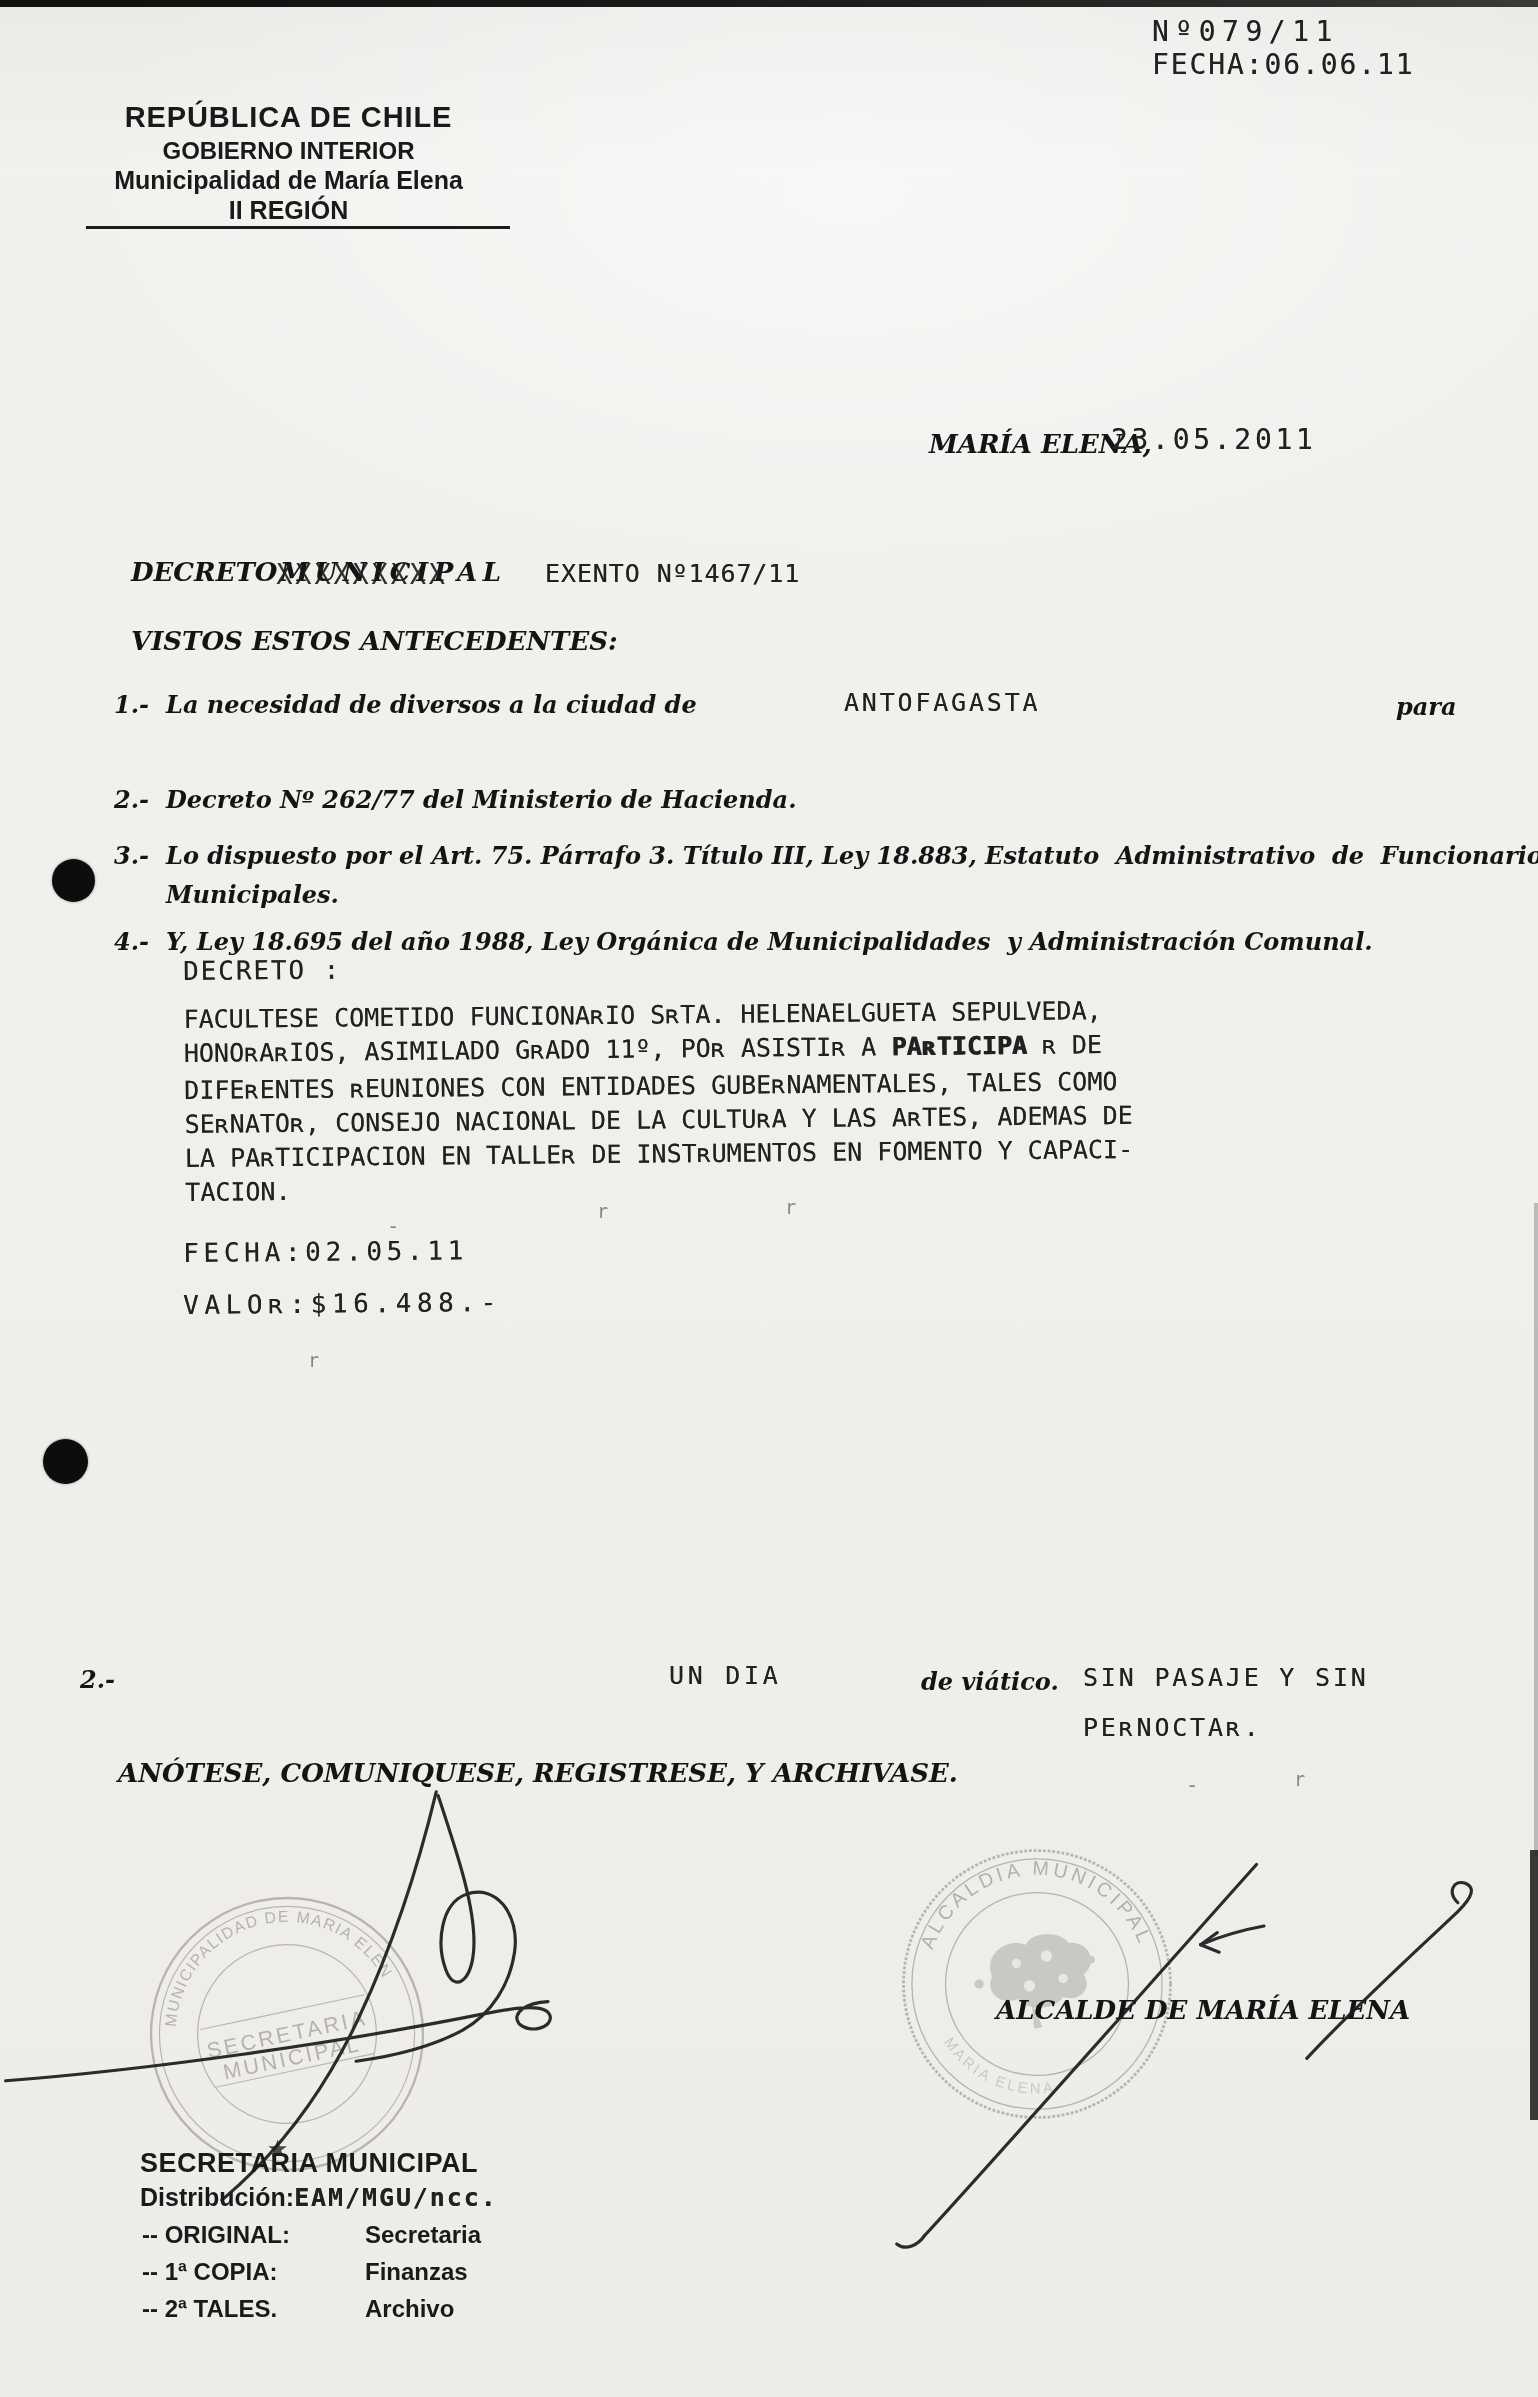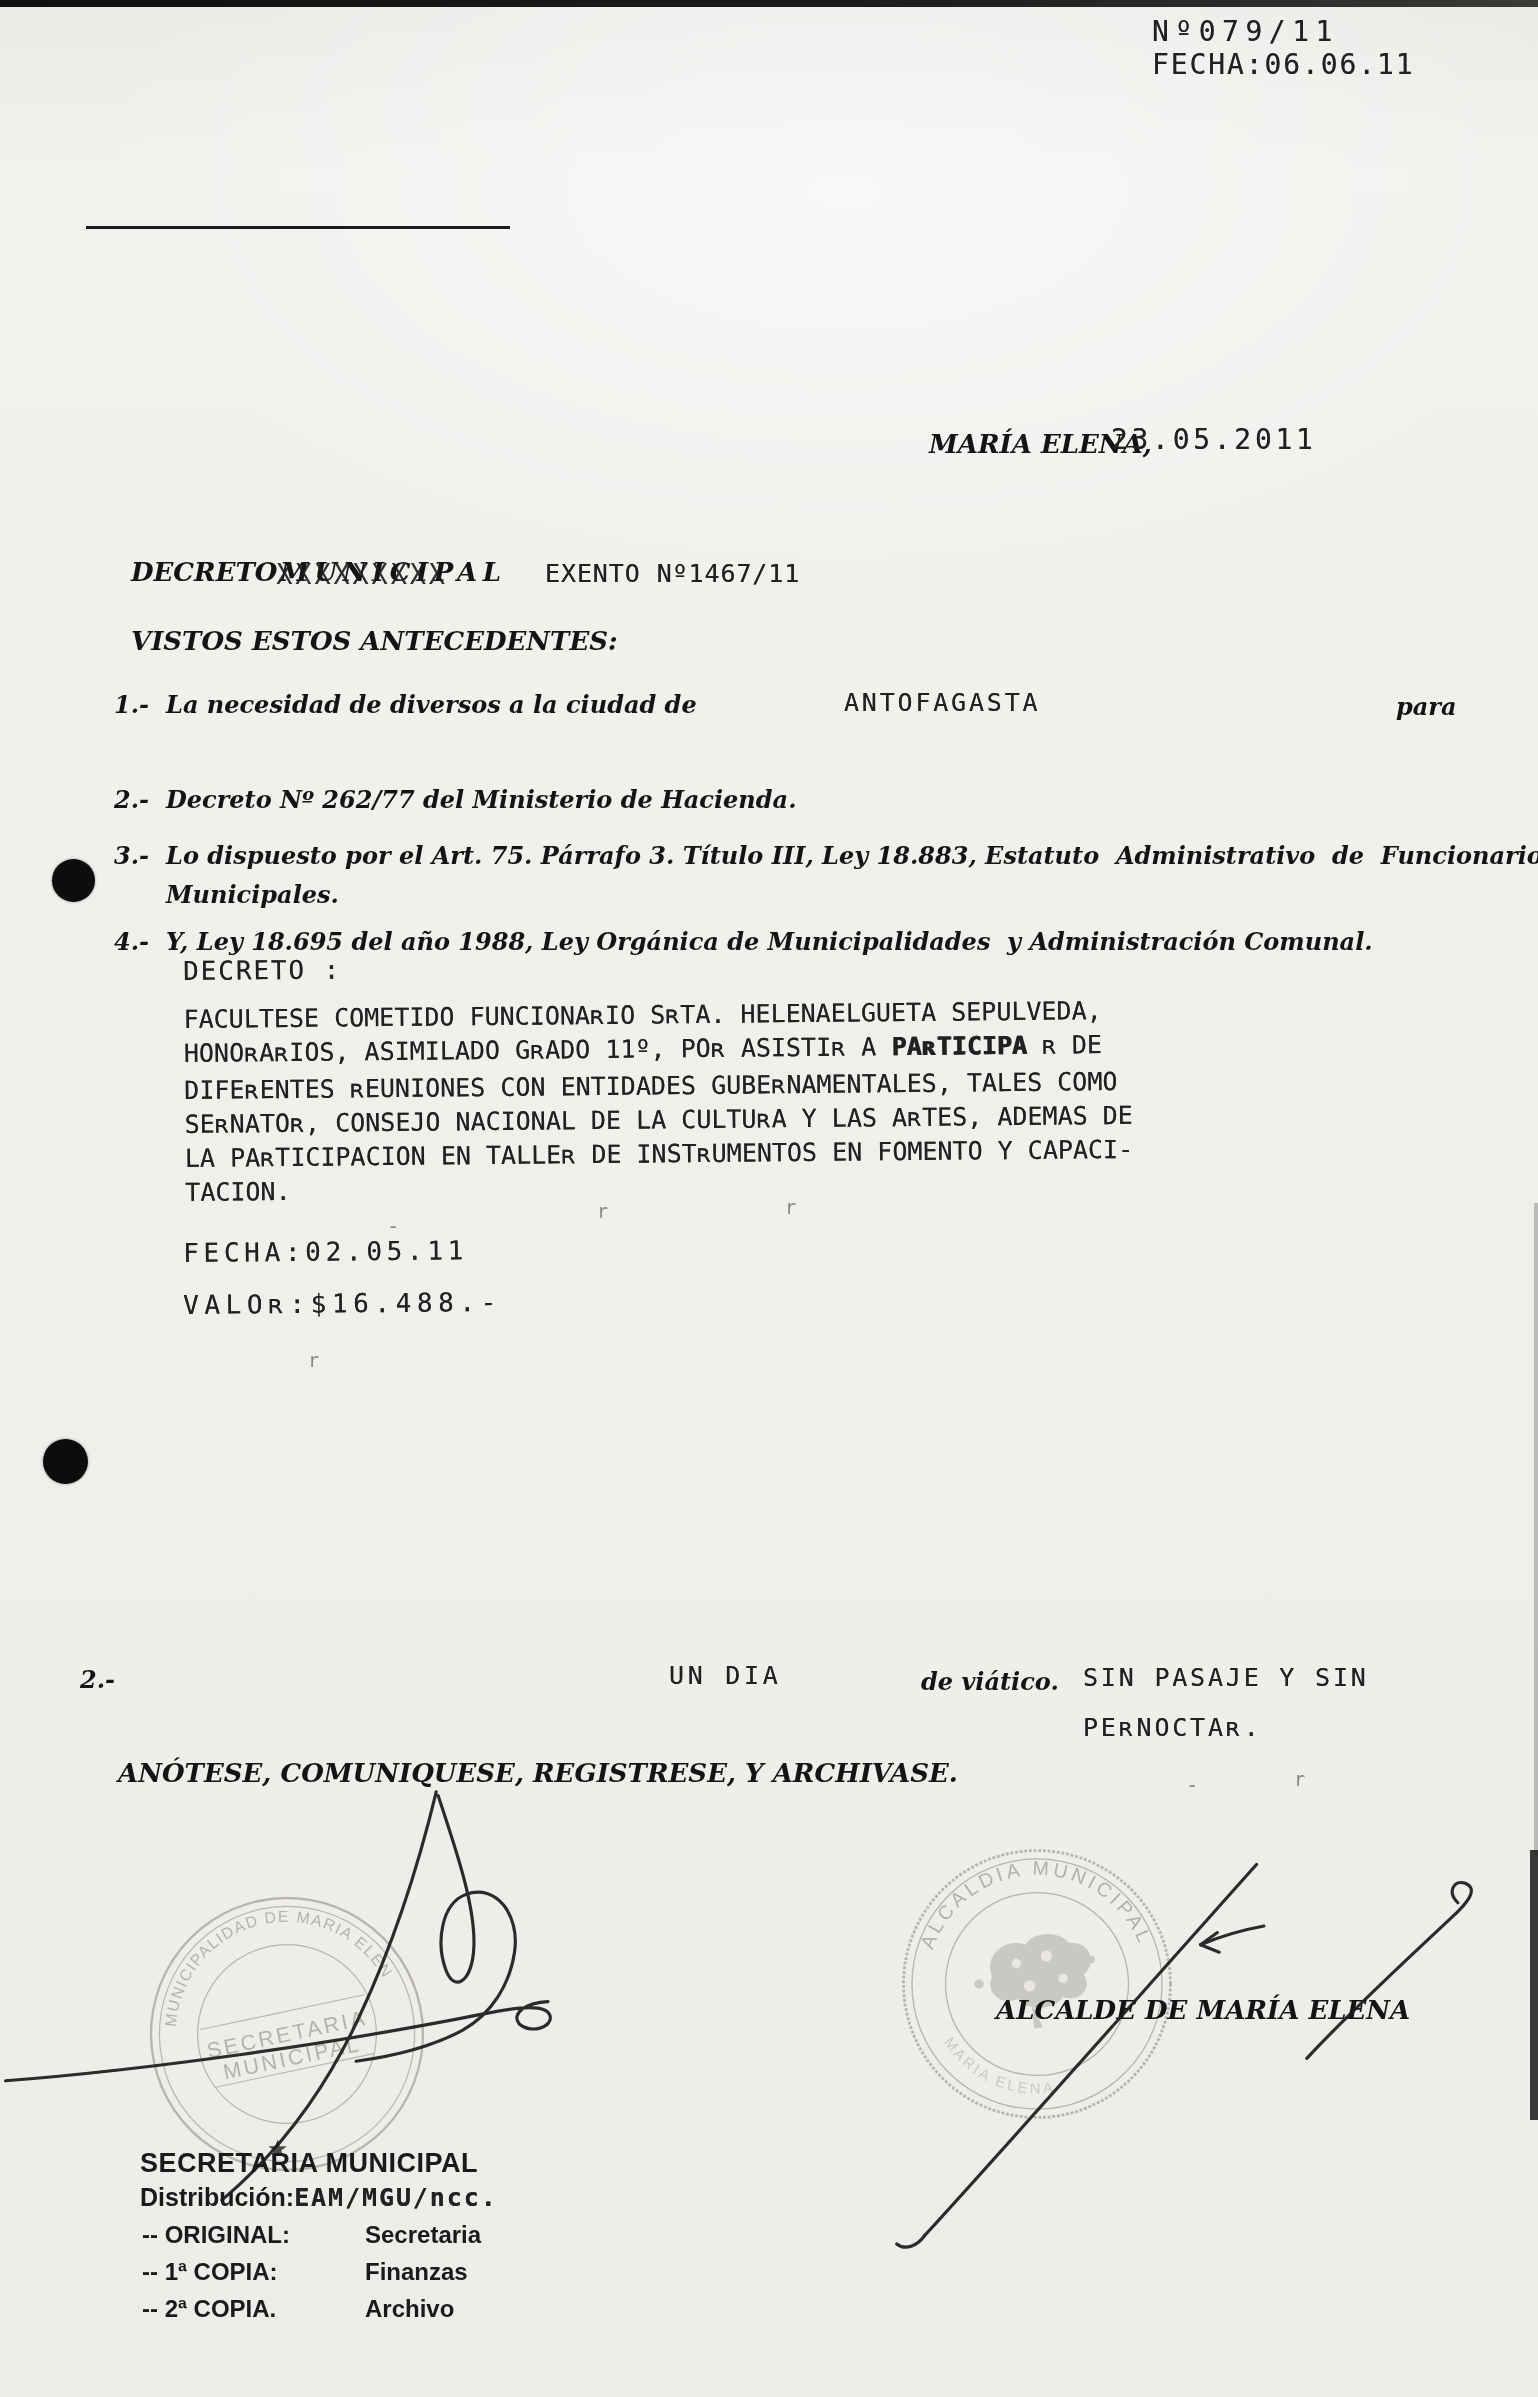--- a/index.html
+++ b/index.html
@@ -34,20 +34,26 @@
 
   
   <div class="hole" style="left:52px;top:859px;width:43px;height:43px;"></div>
   <div class="hole" style="left:43px;top:1439px;width:45px;height:45px;"></div>
 
   
   <div class="abs mono" style="left:1152px;top:15px;font-size:28px;letter-spacing:6.5px;">Nº079/11</div>
   <div class="abs mono" style="left:1152px;top:48px;font-size:28px;letter-spacing:1.9px;">FECHA:06.06.11</div>
 
   
+  <div class="abs" style="left:37px;top:101px;width:503px;text-align:center;">
+    <div class="sans-b" style="font-size:29px;letter-spacing:0.9px;">REPÚBLICA DE CHILE</div>
+    <div class="sans-b" style="font-size:24px;margin-top:2.8px;">GOBIERNO INTERIOR</div>
+    <div class="sans-b" style="font-size:25px;margin-top:0.9px;">Municipalidad de María Elena</div>
+    <div class="sans-b" style="font-size:25px;margin-top:0.9px;">II REGIÓN</div>
+  </div>
   <div class="abs" style="left:86px;top:226px;width:424px;height:2.8px;background:#1c1c1c;"></div>
 
   
   <div class="abs serif-it" style="left:929px;top:429px;font-size:26px;">MARÍA ELENA,</div>
   <div class="abs mono" style="left:1111px;top:423px;font-size:28px;letter-spacing:3.7px;">23.05.2011</div>
 
   
   <div class="abs serif-it" style="left:131px;top:557px;font-size:26px;">DECRETO</div>
   <div class="abs crossed-wrap" style="left:280px;top:557px;">
     <span class="serif-it" style="font-size:26px;letter-spacing:5.6px;">MUNICIPAL</span>
@@ -185,17 +191,17 @@
   </svg>
 
   
   <div class="abs sans-b" style="left:140px;top:2148px;font-size:27px;letter-spacing:0.5px;">SECRETARIA MUNICIPAL</div>
   <div class="abs" style="left:140px;top:2183px;white-space:pre;"><span class="sans-b" style="font-size:25px;">Distribución:</span><span class="mono" style="font-size:25px;font-weight:700;letter-spacing:1.9px;">EAM/MGU/ncc.</span></div>
 
   <div class="abs sans-b" style="left:142px;top:2221px;font-size:24px;">-- ORIGINAL:</div>
   <div class="abs sans-b" style="left:365px;top:2221px;font-size:24px;">Secretaria</div>
   <div class="abs sans-b" style="left:142px;top:2258px;font-size:24px;">-- 1ª COPIA:</div>
   <div class="abs sans-b" style="left:365px;top:2258px;font-size:24px;">Finanzas</div>
-  <div class="abs sans-b" style="left:142px;top:2295px;font-size:24px;">-- 2ª COPIA.</div>
+  <div class="abs sans-b" style="left:142px;top:2295px;font-size:24px;">-- 2ª TALES.</div>
   <div class="abs sans-b" style="left:365px;top:2295px;font-size:24px;">Archivo</div>
 
 </div>
 
 
 </body></html>

